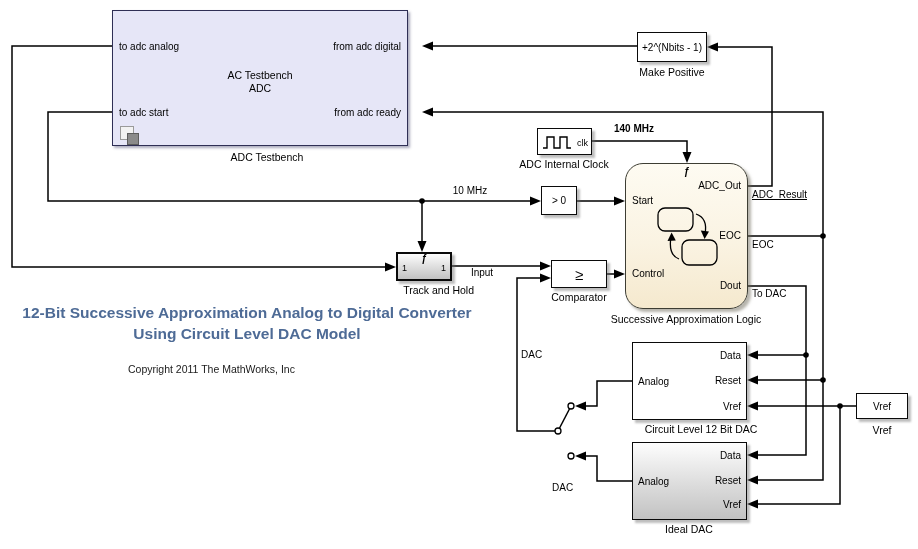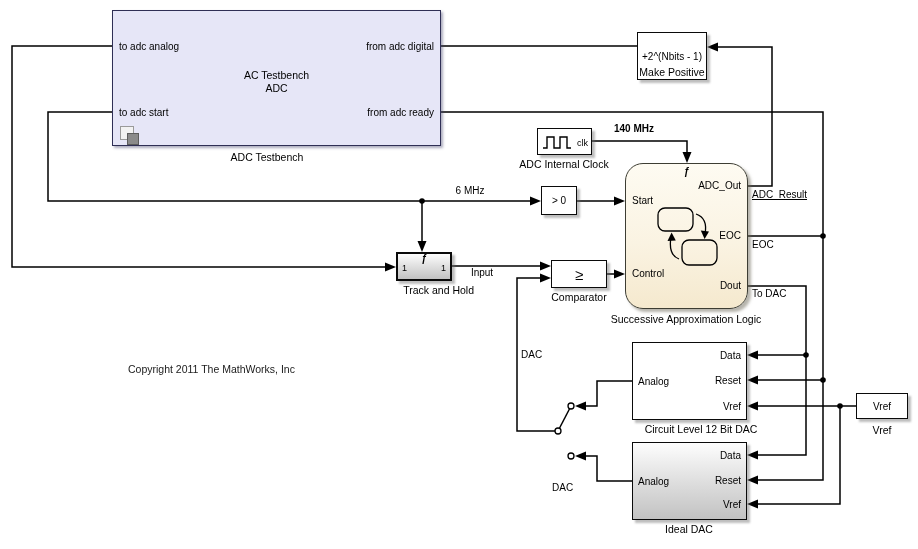--- a/index.html
+++ b/index.html
@@ -87,35 +87,35 @@
       <circle cx="823" cy="380" r="2.8"></circle>
       <circle cx="840" cy="406" r="2.8"></circle>
     </g>
     <g fill="#fff" stroke="#000" stroke-width="1.3">
       <circle cx="571" cy="406" r="3"></circle>
       <circle cx="558" cy="431" r="3"></circle>
       <circle cx="571" cy="456" r="3"></circle>
     </g>
   </svg>
 
-  <div class="block tb" style="left:112px;top:10px;width:329px;height:136px;">
+  <div class="block tb" style="left:112px;top:10px;width:296px;height:136px;">
     <div class="portlabel" style="left:6px;top:31px;">to adc analog</div>
     <div class="portlabel" style="left:6px;top:97px;">to adc start</div>
     <div class="portlabel" style="right:6px;top:31px;">from adc digital</div>
     <div class="portlabel" style="right:6px;top:97px;">from adc ready</div>
     <div class="centered" style="position:absolute;left:0;top:58px;width:100%;font-size:10.5px;line-height:13px;">
       <div>AC Testbench</div>
       <div>ADC</div>
     </div>
     <div class="badge-back"></div>
     <div class="badge-front"></div>
   </div>
   <div class="blocklabel" style="left:112px;top:151px;width:310px;">ADC Testbench</div>
 
-  <div class="block" style="left:637px;top:32px;width:70px;height:48px;">
+  <div class="block" style="left:637px;top:32px;width:70px;height:30px;">
     <div class="exprtext">+2^(Nbits - 1)</div>
   </div>
   <div class="blocklabel" style="left:617px;top:66px;width:110px;">Make Positive</div>
 
   <div class="block" style="left:537px;top:128px;width:55px;height:27px;">
     <svg width="30" height="18" style="position:absolute;left:4px;top:4px;">
       <polyline points="1,15 5,15 5,4 12,4 12,15 18,15 18,4 25,4 25,15 29,15" fill="none" stroke="#000" stroke-width="1.4"></polyline>
     </svg>
     <div class="portlabel" style="right:3px;top:9px;font-size:9px;">clk</div>
   </div>
@@ -169,24 +169,28 @@
     <div class="portlabel" style="right:5px;top:33px;">Reset</div>
     <div class="portlabel" style="right:5px;top:57px;">Vref</div>
   </div>
   <div class="blocklabel" style="left:639px;top:523px;width:100px;">Ideal DAC</div>
 
   <div class="block" style="left:856px;top:393px;width:52px;height:26px;">
     <div class="exprtext">Vref</div>
   </div>
   <div class="blocklabel" style="left:856px;top:424px;width:52px;">Vref</div>
 
-  <div class="siglabel centered" style="left:440px;top:186px;width:60px;">6 MHz</div>
+  <div class="siglabel centered" style="left:440px;top:186px;width:60px;">10 MHz</div>
   <div class="siglabel centered" style="left:604px;top:124px;width:60px;font-weight:bold;">140 MHz</div>
   <div class="siglabel centered" style="left:452px;top:268px;width:60px;">Input</div>
   <div class="siglabel" style="left:752px;top:190px;text-decoration:underline;">ADC_Result</div>
   <div class="siglabel" style="left:752px;top:240px;">EOC</div>
   <div class="siglabel" style="left:752px;top:289px;">To DAC</div>
   <div class="siglabel" style="left:521px;top:350px;">DAC</div>
   <div class="siglabel" style="left:552px;top:483px;">DAC</div>
 
+  <div class="title">
+    <div>12-Bit Successive Approximation Analog to Digital Converter</div>
+    <div>Using Circuit Level DAC Model</div>
+  </div>
   <div class="copyright">Copyright 2011 The MathWorks, Inc</div>
 
 </div>
 
 </body></html>

